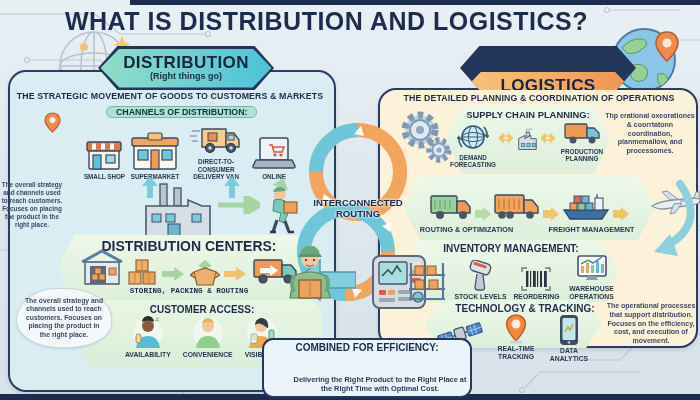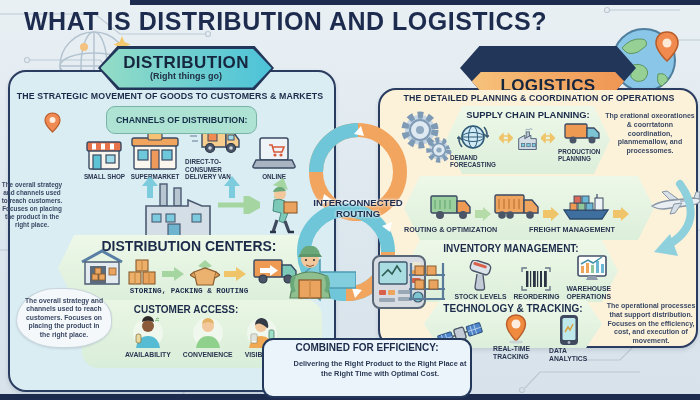--- a/index.html
+++ b/index.html
@@ -1,48 +1,48 @@
 <!DOCTYPE html>
 <html><head>
 <meta charset="utf-8">
 <style>
   html,body{margin:0;padding:0;background:#c9d4dc;}
   #stage{position:relative;width:700px;height:400px;overflow:hidden;
     font-family:"Liberation Sans",sans-serif;
     background:linear-gradient(180deg,#e9f0f4 0%,#dde7ee 55%,#d7e2ea 100%);}
   .abs{position:absolute;}
   .bar{left:0;width:700px;background:#1d2c4e;}
-  #title{left:0;top:7px;width:588px;text-align:left;font-size:25px;font-weight:800;
-    color:#1d2c4e;letter-spacing:.5px;padding-left:24px;}
+  #title{left:0;top:7px;width:588px;text-align:right;font-size:25px;font-weight:800;
+    color:#1d2c4e;letter-spacing:.5px;}
   .panel{border:2.5px solid #2a3c60;border-radius:18px;box-shadow:0 2px 4px rgba(40,60,90,.15);}
   #panel-left{left:8px;top:70px;width:324px;height:318px;background:#daedf3;}
   #panel-right{left:378px;top:88px;width:316px;height:256px;background:#fcf2da;}
   .hex{clip-path:polygon(11% 0,89% 0,100% 50%,89% 100%,11% 100%,0 50%);}
   .badge-outer{width:176px;height:44px;background:#22365a;z-index:6;}
   .badge-inner{left:2.5px;top:2.5px;width:171px;height:39px;display:flex;flex-direction:column;
     align-items:center;justify-content:center;line-height:1.05;}
   .badge-title{font-size:17px;font-weight:800;color:#16263f;letter-spacing:.4px;}
   .badge-sub{font-size:9px;font-weight:700;color:#203046;}
   .tagline{text-align:center;font-size:8.8px;font-weight:800;color:#1c2b4a;letter-spacing:.1px;z-index:5;}
   .hexcard{clip-path:polygon(16px 0,calc(100% - 16px) 0,100% 50%,calc(100% - 16px) 100%,16px 100%,0 50%);
     background:linear-gradient(180deg,#eef8e8,#dcefdb);z-index:4;}
   .hd{text-align:center;font-size:9px;font-weight:800;color:#1c2b4a;}
-  .pill{background:#aee2d3;border:1px solid #79b5a5;border-radius:9px;padding:8px 9px;
+  .pill{background:#aee2d3;border:1px solid #79b5a5;border-radius:9px;padding:0 9px;
     font-size:8.8px;font-weight:800;color:#15304a;z-index:5;}
   .row{display:flex;align-items:flex-end;justify-content:center;gap:5px;}
   .item{display:flex;flex-direction:column;align-items:center;gap:1px;}
-  .lbl{font-size:6.3px;font-weight:800;color:#2a3550;line-height:1.15;}
+  .lbl{font-size:6.3px;font-weight:800;color:#2a3550;text-align:center;line-height:1.15;}
   .note{font-size:6.7px;font-weight:700;color:#3c4a66;text-align:center;line-height:1.25;z-index:5;}
   .cloud{background:#f4f8fa;border:1px solid #c8d5dc;border-radius:46% 54% 50% 50%/60% 55% 45% 50%;
     padding:8px 6px;box-shadow:0 1px 2px rgba(60,80,100,.15);}
   #center-label{z-index:6;text-align:center;font-size:9.6px;font-weight:800;color:#1e2c4e;
     line-height:1.15;text-shadow:0 0 3px #eef4f6,0 0 3px #eef4f6;}
   #footer-box{left:262px;top:338px;width:202px;height:52px;background:#eaf4fa;border:2px solid #24385c;
     border-radius:11px;z-index:7;display:flex;flex-direction:column;align-items:center;
-    justify-content:flex-start;gap:6px;padding:2px;}
+    justify-content:space-between;gap:6px;padding:2px;}
   #footer-box .f-hd{font-size:10px;font-weight:800;color:#1c2b4a;}
   #footer-box .f-bd{font-size:7.4px;font-weight:700;color:#2e3c58;text-align:center;line-height:1.3;width:180px;margin-left:26px;}
   svg{display:block;}.z4{z-index:4}.z5{z-index:5}
 </style>
 </head>
 <body>
 
 <div id="stage">
 
   <svg class="abs" width="700" height="400" viewBox="0 0 700 400" style="left:0;top:0;z-index:0">
@@ -227,21 +227,21 @@
       <rect x="2" y="4" width="28" height="17" rx="1.5" fill="#ef9a52" stroke="#3a4a63" stroke-width="1.4"></rect>
       <path d="M8 12 h10 l0 -3 8 5.5 -8 5.5 0 -3 h-10 z" fill="#fff"></path>
       <path d="M30 9 h9 l5 6 v6 h-14 z" fill="#7cc9b8" stroke="#3a4a63" stroke-width="1.4"></path>
       <circle cx="11" cy="23" r="4" fill="#4a5568" stroke="#2c3547" stroke-width="1.1"></circle>
       <circle cx="36" cy="23" r="4" fill="#4a5568" stroke="#2c3547" stroke-width="1.1"></circle>
     </svg>
   </div>
   <div class="abs hd z5" style="left:58px;top:287px;width:262px;font-size:7.6px;font-family:Liberation Mono, monospace;">STORING, PACKING &amp; ROUTING</div>
 
   <div class="abs" style="left:82px;top:300px;width:240px;height:68px;background:linear-gradient(180deg,#e9f6e3,#d9eeda);border-radius:16px;z-index:4;"></div>
-  <div class="abs hd z5" style="left:66px;top:304px;width:240px;font-size:10px;">CUSTOMER ACCESS:</div>
+  <div class="abs hd z5" style="left:82px;top:304px;width:240px;font-size:10px;">CUSTOMER ACCESS:</div>
   <div class="abs row z5" style="left:86px;top:316px;width:232px;gap:12px;">
     <div class="item">
       <svg width="32" height="34" viewBox="0 0 32 34">
         <circle cx="16" cy="17" r="15" fill="#f0f8ee"></circle>
         <circle cx="16" cy="10" r="6" fill="#8a5a3b"></circle>
         <path d="M10 6 a6 6 0 0 1 12 0 q-6 -3 -12 0" fill="#2e2a28"></path>
         <path d="M4 32 q2 -12 12 -12 q10 0 12 12 z" fill="#56bcd4"></path>
         <rect x="4" y="18" width="5" height="9" rx="2" fill="#e8d9a0" stroke="#8a7a4a" stroke-width=".8"></rect>
         <path d="M24 3 q2 -2 3 0 m-4 2 q2 -2 4 0" stroke="#7ab87a" stroke-width="1" fill="none"></path>
       </svg>
@@ -485,21 +485,21 @@
           <rect x="20" y="7" width="3" height="12" fill="#6cb8d4"></rect>
           <rect x="25" y="10" width="3" height="9" fill="#6cb8d4"></rect>
         <path d="M5 10 l7 -4 5 3 9 -6" fill="none" stroke="#3f8fa8" stroke-width="1.5"></path>
         <path d="M12 22 h8 l2 4 h-12 z" fill="#8f9cab"></path>
       </svg>
       <span class="lbl" style="width:50px;font-size:6.8px;">WAREHOUSE OPERATIONS</span>
     </div>
   </div>
 
   <div class="abs hexcard" style="left:424px;top:300px;width:178px;height:48px;"></div>
-  <div class="abs hd z5" style="left:424px;top:303px;width:178px;font-size:10px;">TECHNOLOGY &amp; TRACKING:</div>
+  <div class="abs hd z5" style="left:436px;top:303px;width:178px;font-size:10px;">TECHNOLOGY &amp; TRACKING:</div>
   <div class="abs row z5" style="left:426px;top:314px;width:174px;gap:10px;align-items:flex-start;">
     <svg width="46" height="40" viewBox="0 0 46 40" style="margin-top:2px;">
       <g transform="rotate(-18 23 18)">
         <rect x="18" y="12" width="10" height="12" rx="2" fill="#c3ccd6" stroke="#4a5568" stroke-width="1.3"></rect>
         <rect x="1" y="13" width="14" height="10" rx="1" fill="#4f86c9" stroke="#2c4f7e" stroke-width="1"></rect>
         <rect x="31" y="13" width="14" height="10" rx="1" fill="#4f86c9" stroke="#2c4f7e" stroke-width="1"></rect>
         <path d="M5 13 v10 M9 13 v10 M35 13 v10 M39 13 v10 M1 18 h14 M31 18 h14" stroke="#bcd4ee" stroke-width=".8"></path>
         <path d="M15 18 h3 M28 18 h3" stroke="#4a5568" stroke-width="1.4"></path>
       </g>
       <path d="M8 30 q2 4 6 5 M6 34 q3 5 9 6" fill="none" stroke="#6fb4ce" stroke-width="1.4"></path>

